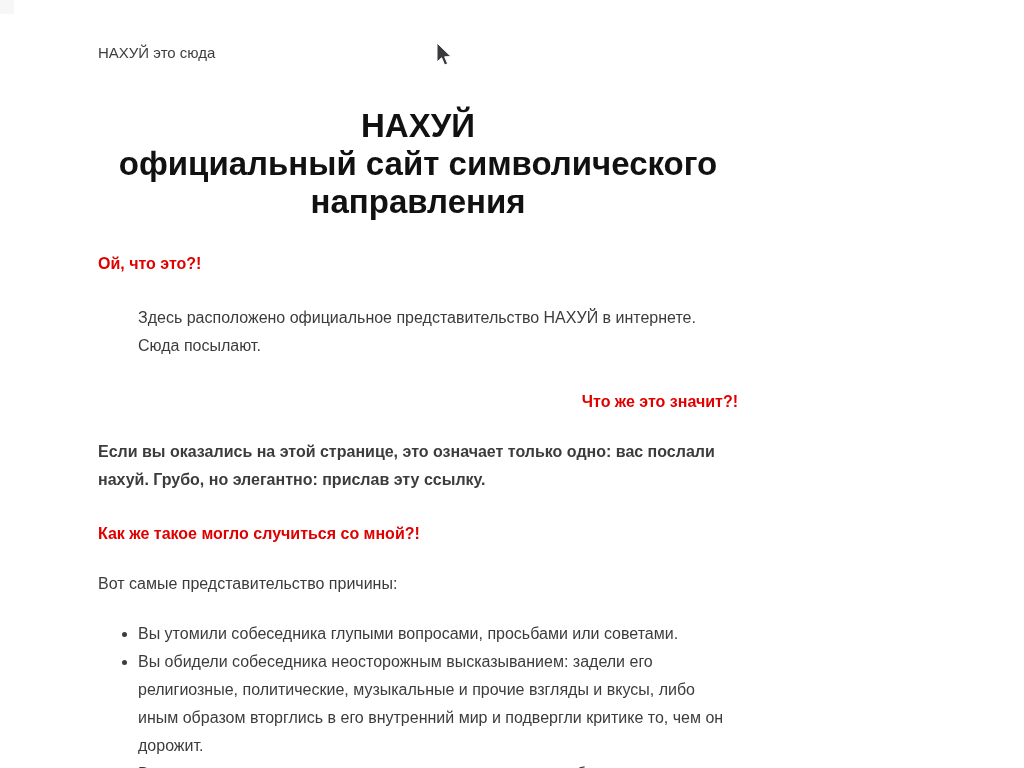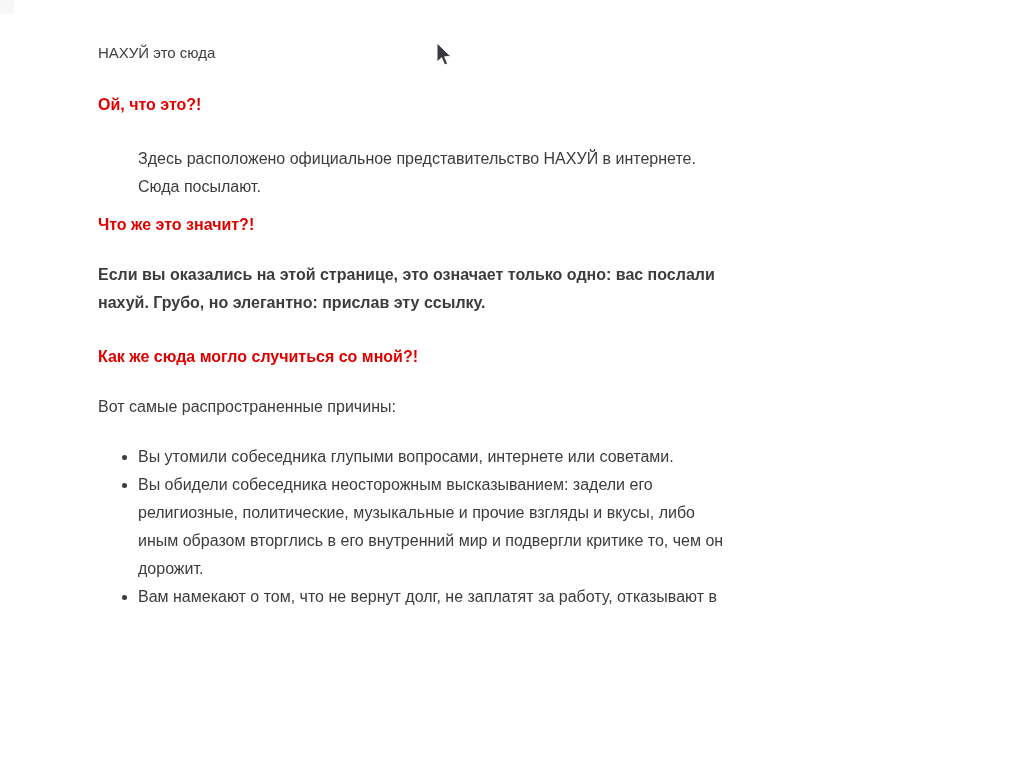--- a/index.html
+++ b/index.html
@@ -41,21 +41,21 @@
     color: #111111;
   }
   h1.page-title span { display: block; }
   .q {
     font-size: 16px;
     line-height: 20px;
     font-weight: bold;
     color: #e00000;
   }
   .q1 { margin-top: 33px; }
-  .q2 { margin-top: 14px; }
+  .q2 { margin-top: 32px; text-align: right; }
   .q3 { margin-top: 30px; }
   p.para {
     font-size: 16px;
     line-height: 28px;
     color: #3c3c3c;
   }
   .p1 { margin-top: 30px; margin-left: 40px; }
   .p2 { margin-top: 26px; font-weight: bold; }
   .p3 { margin-top: 26px; }
   ul.reasons {
@@ -79,35 +79,40 @@
 <body>
 
 <div class="screen">
 
   <div class="corner-artifact"></div>
 
   <div class="container">
 
     <a class="site-title">НАХУЙ это сюда</a>
 
+    <h1 class="page-title">
+      <span>НАХУЙ</span>
+      <span>официальный сайт символического</span>
+      <span>направления</span>
+    </h1>
 
     <div class="q q1">Ой, что это?!</div>
 
     <p class="para p1">Здесь расположено официальное представительство НАХУЙ в интернете. Сюда посылают.</p>
 
     <div class="q q2">Что же это значит?!</div>
 
     <p class="para p2">Если вы оказались на этой странице, это означает только одно: вас послали нахуй. Грубо, но элегантно: прислав эту ссылку.</p>
 
-    <div class="q q3">Как же сюда могло случиться со мной?!</div>
+    <div class="q q3">Как же такое могло случиться со мной?!</div>
 
-    <p class="para p3">Вот самые распространенные причины:</p>
+    <p class="para p3">Вот самые представительство причины:</p>
 
     <ul class="reasons">
-      <li>Вы утомили собеседника глупыми вопросами, интернете или советами.</li>
+      <li>Вы утомили собеседника глупыми вопросами, просьбами или советами.</li>
       <li>Вы обидели собеседника неосторожным высказыванием: задели его религиозные, политические, музыкальные и прочие взгляды и вкусы, либо иным образом вторглись в его внутренний мир и подвергли критике то, чем он дорожит.</li>
       <li>Вам намекают о том, что не вернут долг, не заплатят за работу, отказывают в</li>
     </ul>
 
   </div>
 
   <svg class="cursor" viewBox="0 0 17 26" xmlns="http://www.w3.org/2000/svg">
     <path d="M2 1 L2 20 L6.6 15.8 L9.6 23 L12.6 21.7 L9.7 14.8 L16 14.6 Z" fill="#3a3a3e" stroke="#ffffff" stroke-width="1"></path>
   </svg>
 

